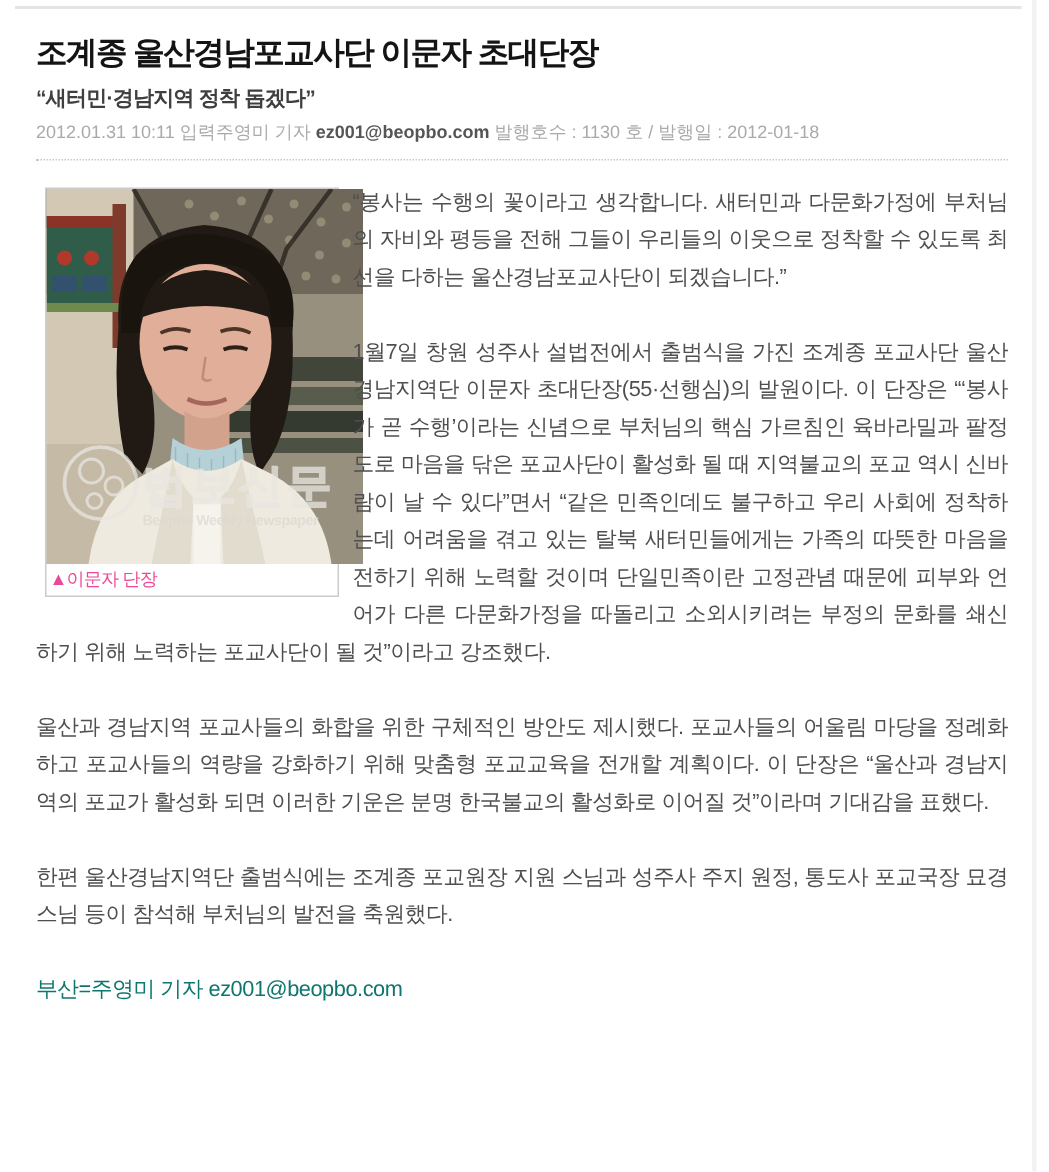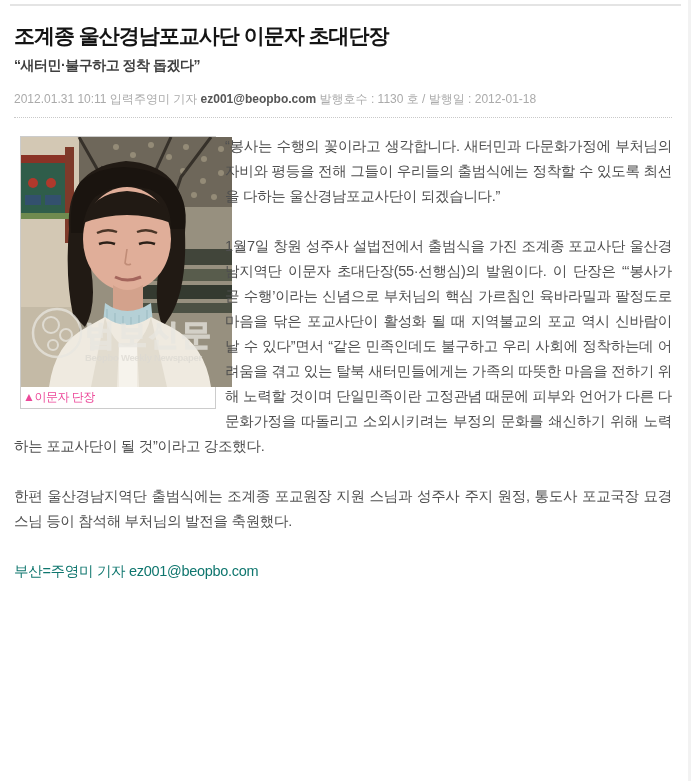--- a/index.html
+++ b/index.html
@@ -11,31 +11,31 @@
     color:#4f4f4f;
   }
   .top-rule {
     position:absolute; top:4px; left:10px; width:671px; height:2px;
     background:#e4e4e4;
   }
   .right-strip {
     position:absolute; top:0; left:688px; width:3px; height:781px;
     background:#f2f2f2;
   }
-  .content { padding:24px 14px 0 14px; width:686px; }
+  .content { padding:24px 14px 0 24px; width:686px; }
   .title {
     font-size:21px; font-weight:bold; color:#141414;
     letter-spacing:-1px; line-height:1.15;
   }
   .subtitle {
     margin-top:9px; font-size:14px; font-weight:bold; color:#3f3f3f;
     letter-spacing:-0.5px;
   }
   .byline {
-    margin-top:16px; padding-bottom:9px;
+    margin-top:5px; padding-bottom:9px;
     font-size:12px; color:#aaaaaa; letter-spacing:0;
     border-bottom:1px dotted #c9c9c9;
   }
   .byline .email { color:#555555; font-weight:bold; }
   .article {
     margin-top:16px; font-size:14.5px; line-height:25px;
     color:#4f4f4f; text-align:justify; letter-spacing:-0.3px;
   }
   .article p { margin-bottom:25px; }
   .photo-fig {
@@ -54,21 +54,21 @@
 </head>
 <body>
 
 <div class="top-rule"></div>
 <div class="right-strip"></div>
 
 <div class="content">
 
   <h1 class="title">조계종 울산경남포교사단 이문자 초대단장</h1>
 
-  <h2 class="subtitle">“새터민·불구하고 정착 돕겠다”</h2>
+  <h2 class="subtitle">“새터민·경남지역 정착 돕겠다”</h2>
 
   <div class="byline"><span>2012.01.31 10:11 입력</span><span>주영미 기자 </span><span class="email">ez001@beopbo.com</span><span> 발행호수 : 1130 호 / 발행일 : 2012-01-18</span></div>
 
   <div class="article">
 
     <figure class="photo-fig">
       <svg viewBox="0 0 211 250" xmlns="http://www.w3.org/2000/svg">
 
         <rect x="0" y="0" width="211" height="250" fill="#97907f"></rect>
         <rect x="0" y="0" width="211" height="70" fill="#6e675a"></rect>
@@ -156,19 +156,20 @@
           <circle cx="30" cy="188" r="8" fill="none" stroke="#e8e6e0" stroke-width="2"></circle>
           <circle cx="45" cy="198" r="6" fill="none" stroke="#e8e6e0" stroke-width="2"></circle>
           <circle cx="32" cy="208" r="5" fill="none" stroke="#e8e6e0" stroke-width="2"></circle>
           <text x="64" y="208" font-size="30" font-weight="bold" letter-spacing="2" fill="rgba(255,255,255,0.18)" stroke="#e8e6e0" stroke-width="1.2">법보신문</text>
           <text x="64" y="224" font-size="9.5" font-weight="bold" fill="#dcd9d2" stroke="none">Beopbo Weekly Newspaper</text>
         </g>
       </svg>
       <figcaption class="photo-caption">▲이문자 단장</figcaption>
     </figure>
 
-    <p>“봉사는 수행의 꽃이라고 생각합니다. 새터민과 다문화가정에 부처님의 자비와 평등을 전해 그들이 우리들의 출범식에는 정착할 수 있도록 최선을 다하는 울산경남포교사단이 되겠습니다.”</p>
+    <p>“봉사는 수행의 꽃이라고 생각합니다. 새터민과 다문화가정에 부처님의 자비와 평등을 전해 그들이 우리들의 이웃으로 정착할 수 있도록 최선을 다하는 울산경남포교사단이 되겠습니다.”</p>
     <p>1월7일 창원 성주사 설법전에서 출범식을 가진 조계종 포교사단 울산경남지역단 이문자 초대단장(55·선행심)의 발원이다. 이 단장은 “‘봉사가 곧 수행’이라는 신념으로 부처님의 핵심 가르침인 육바라밀과 팔정도로 마음을 닦은 포교사단이 활성화 될 때 지역불교의 포교 역시 신바람이 날 수 있다”면서 “같은 민족인데도 불구하고 우리 사회에 정착하는데 어려움을 겪고 있는 탈북 새터민들에게는 가족의 따뜻한 마음을 전하기 위해 노력할 것이며 단일민족이란 고정관념 때문에 피부와 언어가 다른 다문화가정을 따돌리고 소외시키려는 부정의 문화를 쇄신하기 위해 노력하는 포교사단이 될 것”이라고 강조했다.</p>
+    <p>울산과 경남지역 포교사들의 화합을 위한 구체적인 방안도 제시했다. 포교사들의 어울림 마당을 정례화하고 포교사들의 역량을 강화하기 위해 맞춤형 포교교육을 전개할 계획이다. 이 단장은 “울산과 경남지역의 포교가 활성화 되면 이러한 기운은 분명 한국불교의 활성화로 이어질 것”이라며 기대감을 표했다.</p>
     <p>한편 울산경남지역단 출범식에는 조계종 포교원장 지원 스님과 성주사 주지 원정, 통도사 포교국장 묘경 스님 등이 참석해 부처님의 발전을 축원했다.</p>
     <p class="footer-line">부산=주영미 기자 ez001@beopbo.com</p>
 
   </div>
 </div>
 
 </body></html>

